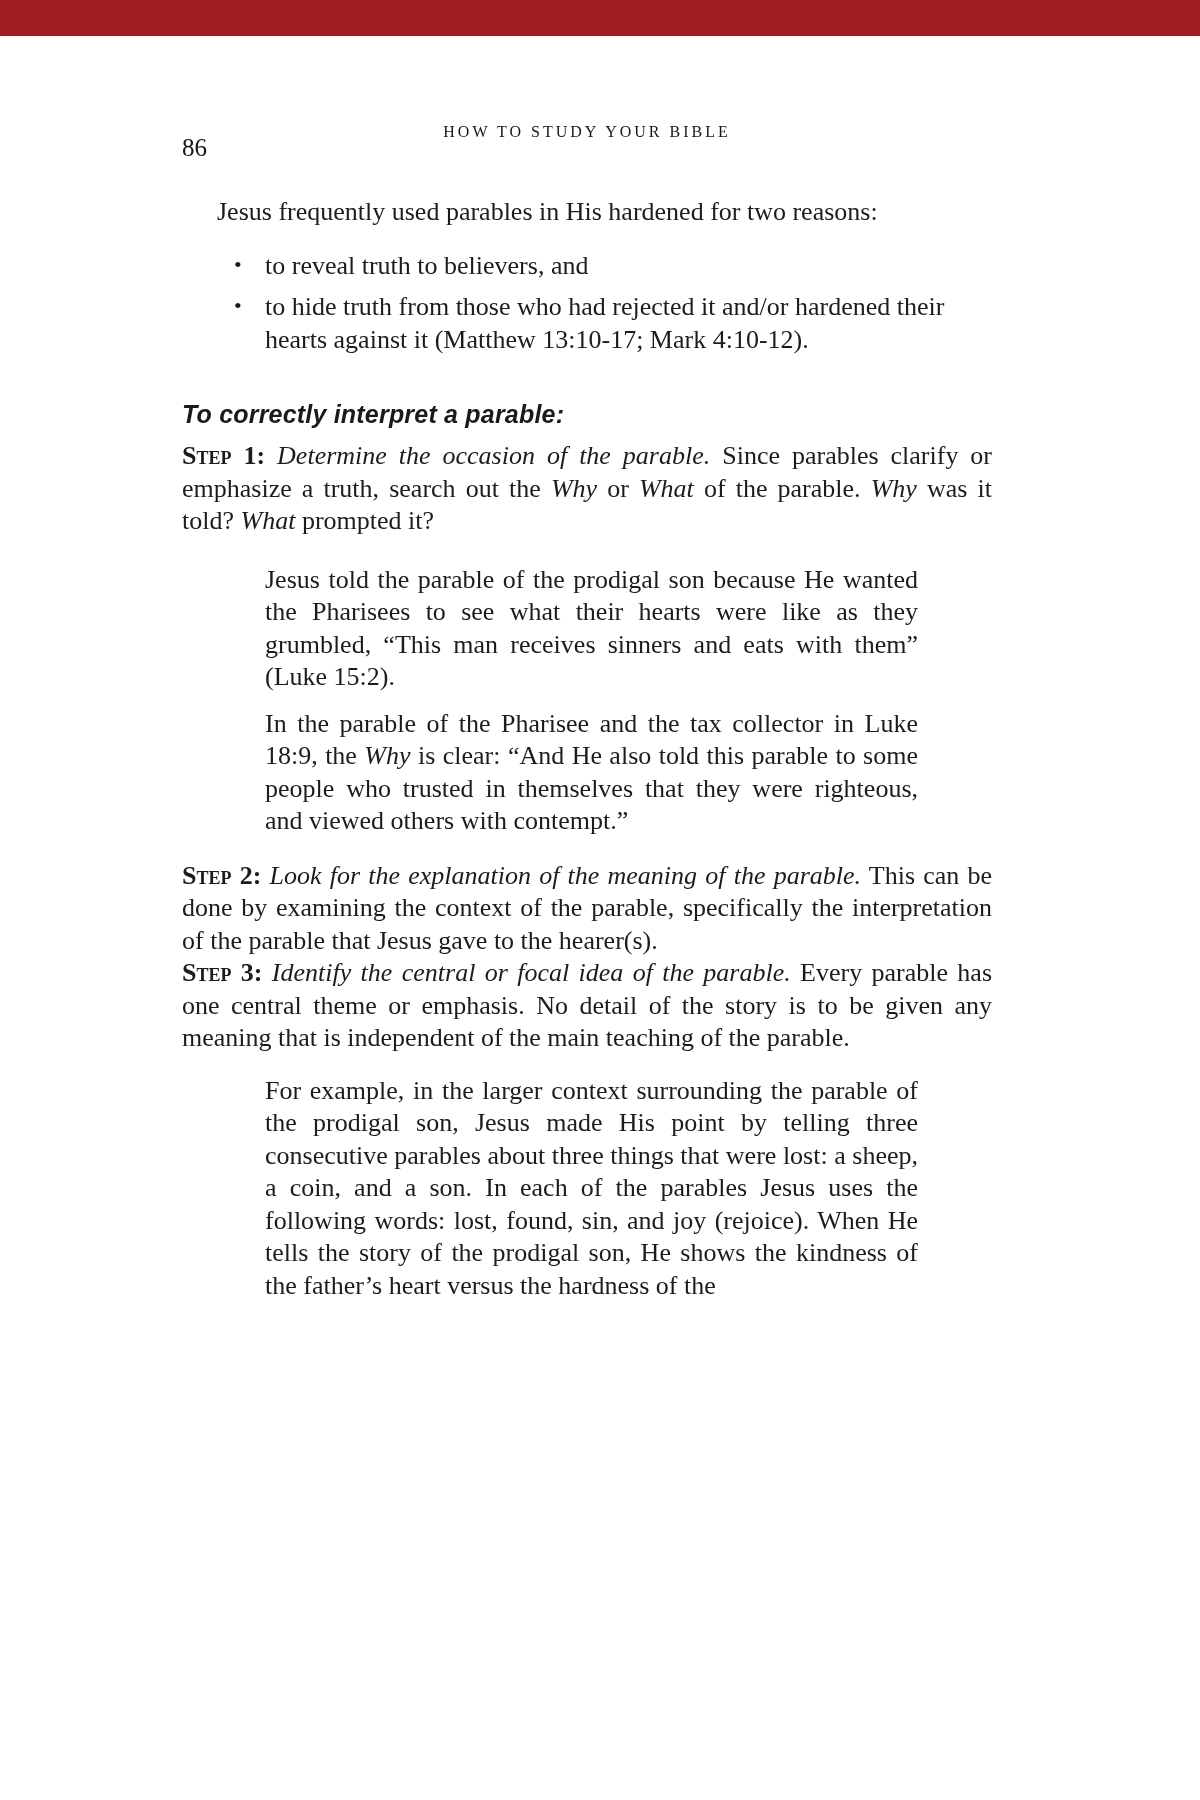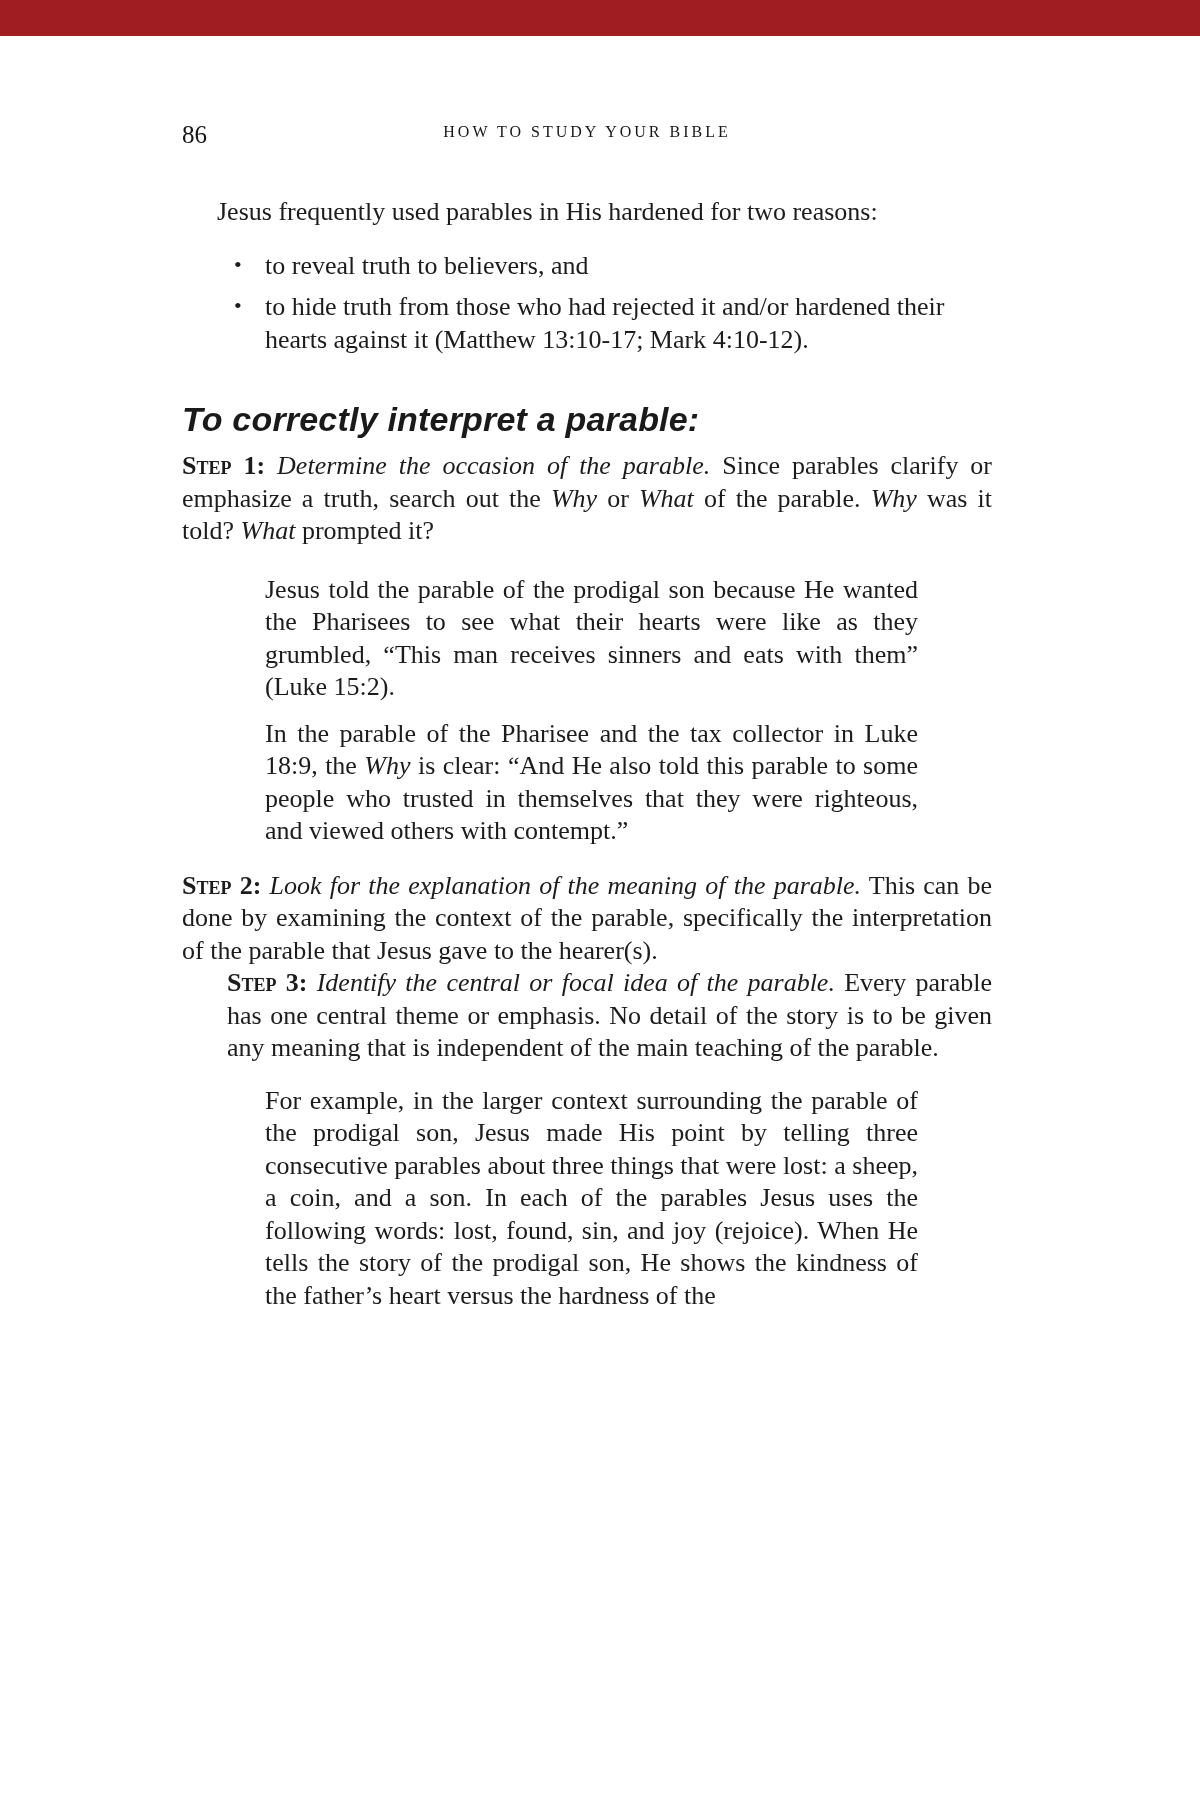--- a/index.html
+++ b/index.html
@@ -21,21 +21,21 @@
     position: relative;
     height: 34px;
     margin-bottom: 47px;
     font-size: 25px;
     line-height: 34px;
     color: #161616;
   }
   .page-num {
     position: absolute;
     left: 0;
-    top: 3px;
+    top: 16px;
   }
   .running-head {
     text-align: center;
     letter-spacing: 3px;
     font-size: 16px;
   }
   p, blockquote, li {
     font-size: 26px;
     line-height: 32.5px;
     margin: 0;
@@ -57,31 +57,31 @@
   .bullets .dot {
     position: absolute;
     left: 52px;
     top: -1px;
     font-size: 22px;
   }
   .sec-head {
     font-family: "Liberation Sans", sans-serif;
     font-style: italic;
     font-weight: bold;
-    font-size: 34px;
+    font-size: 25px;
     letter-spacing: 0.2px;
     margin: 0 0 11px 0;
     color: #1a1a1a;
   }
   .step {
     text-align: justify;
   }
   .step-1 { margin-bottom: 26px; }
   .step-2 { margin-bottom: 0; }
-  .step-3 { margin-bottom: 20px; margin-left: 45px; }
+  .step-3 { margin-bottom: 20px; }
   .follow {
     text-indent: 38px;
     text-align: justify;
     margin-bottom: 28px;
   }
   .quote {
     margin: 0 74px 0 83px;
     text-align: justify;
   }
   .quote-1 { margin-bottom: 14px; }

